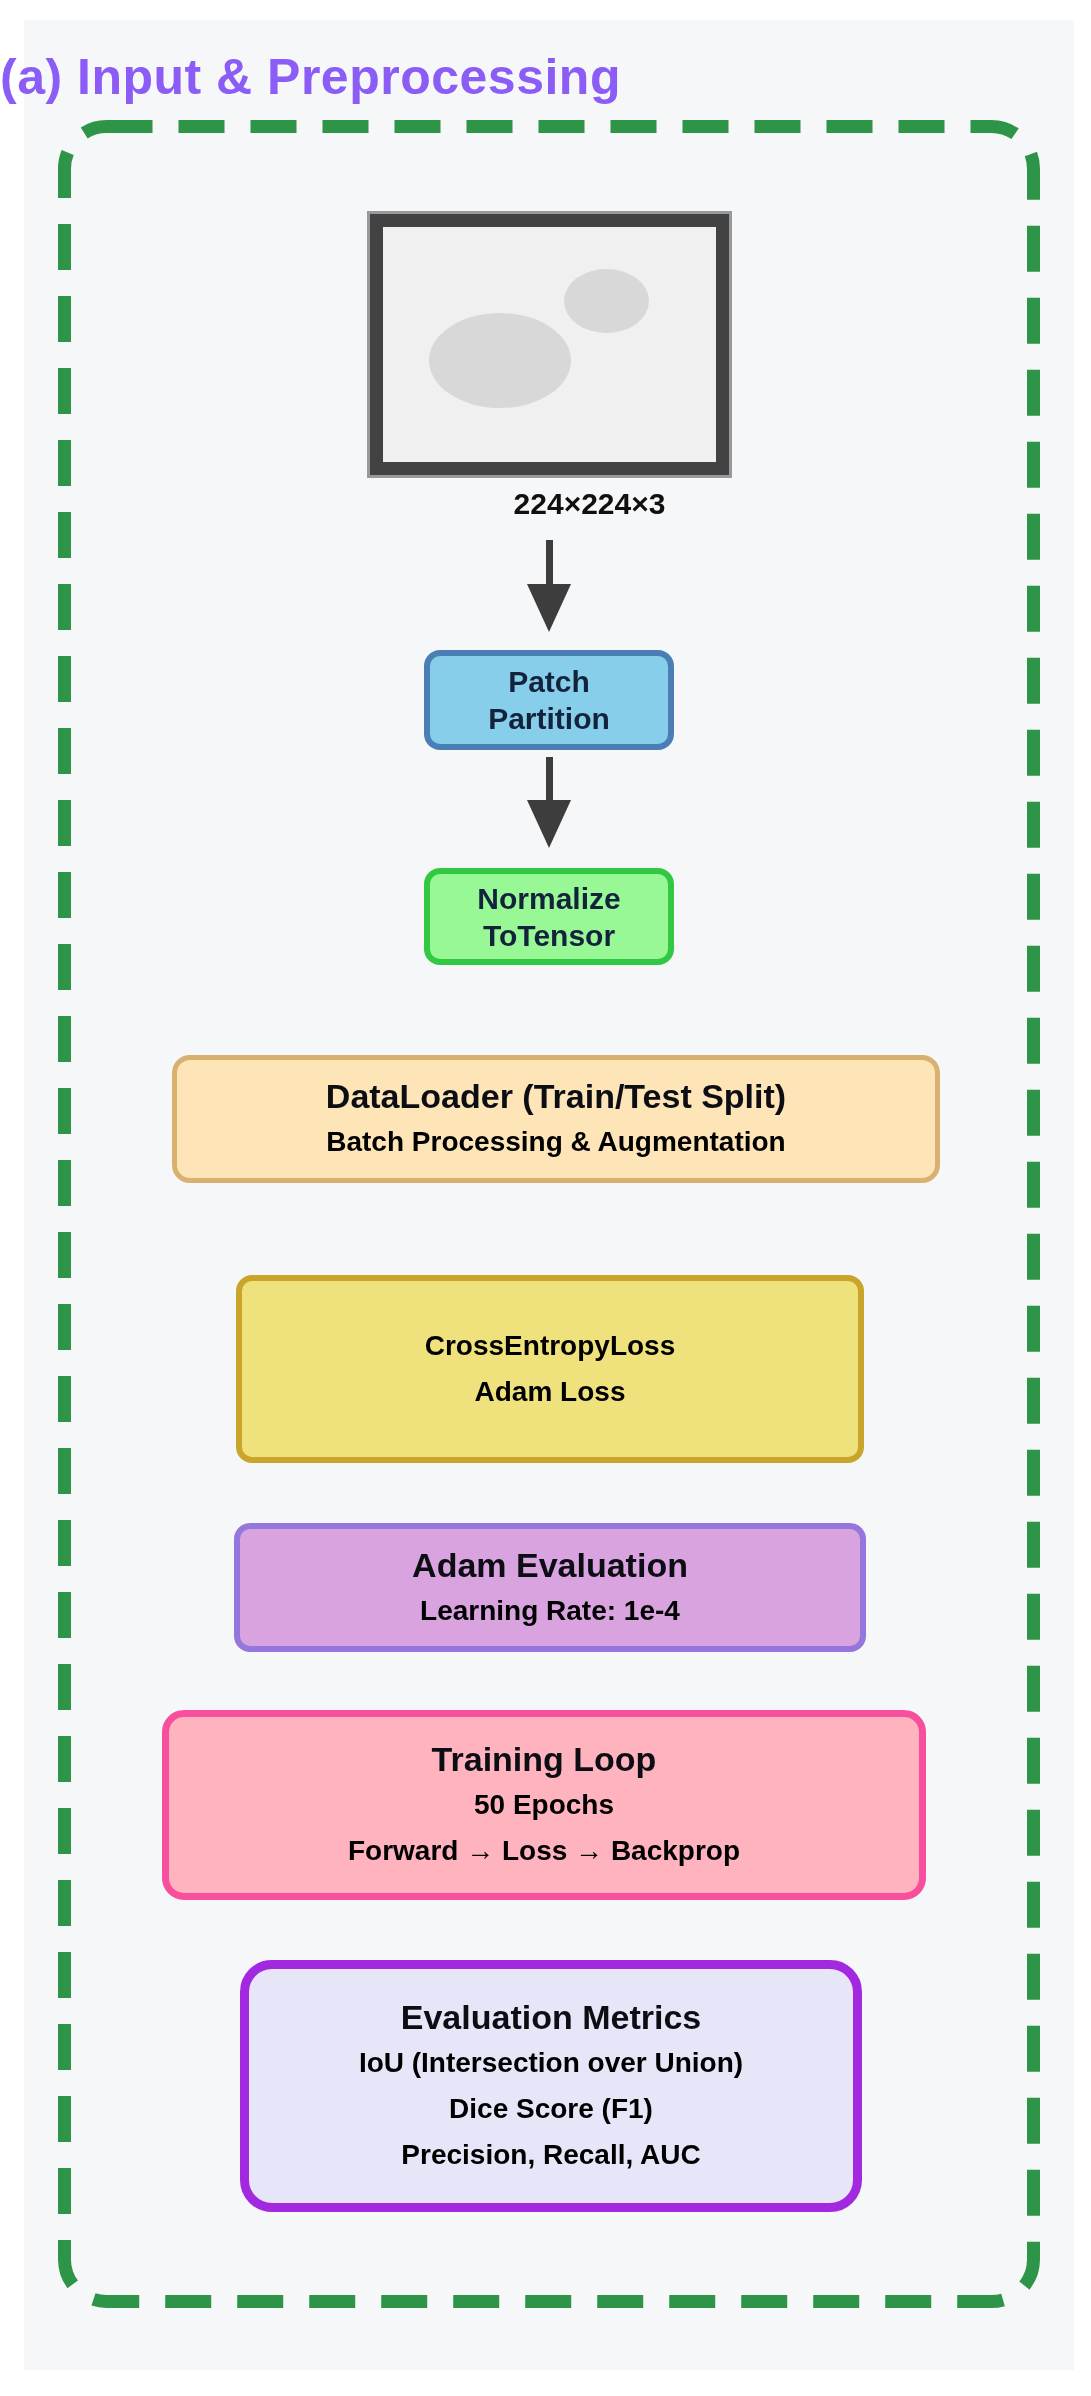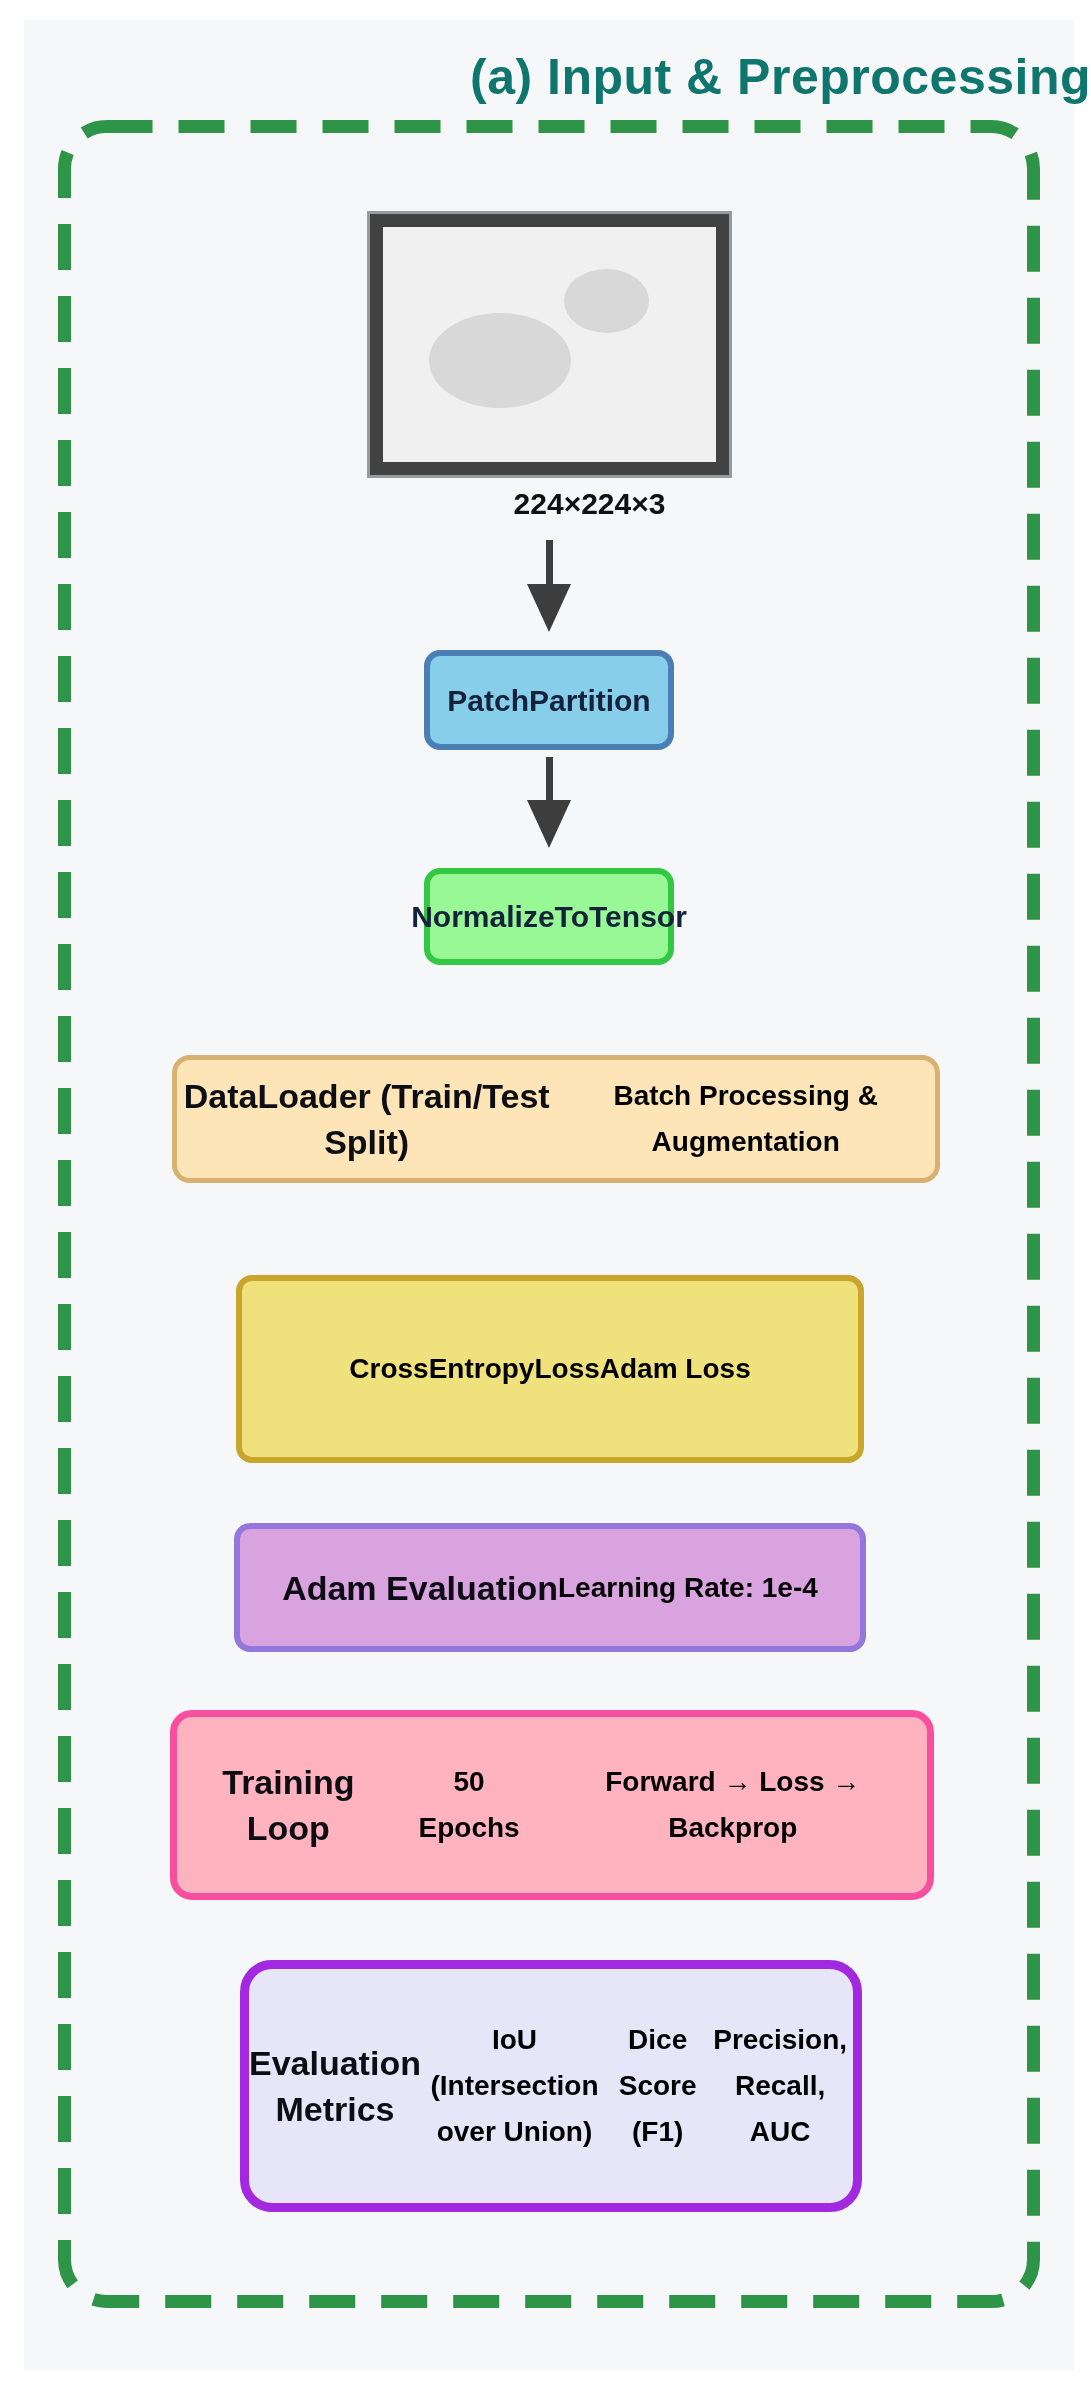--- a/index.html
+++ b/index.html
@@ -1,47 +1,47 @@
 <!DOCTYPE html>
 <html><head>
 <meta charset="utf-8">
 <style>
   html,body{margin:0;padding:0;background:#ffffff;}
   .stage{position:relative;width:1091px;height:2396px;background:#ffffff;overflow:hidden;
          font-family:"Liberation Sans", sans-serif;color:#111;}
   .panel{position:absolute;left:24px;top:20px;width:1050px;height:2350px;background:#f6f7f9;}
-  .fig-title{position:absolute;left:0;top:48px;width:1091px;text-align:right;
-             font-size:50px;font-weight:800;letter-spacing:0.5px;color:#0f766e;}
+  .fig-title{position:absolute;left:0;top:48px;width:1091px;text-align:left;
+             font-size:50px;font-weight:800;letter-spacing:0.5px;color:#8b5cf6;}
   .dash-svg{position:absolute;left:0;top:0;}
   
   .img-frame{position:absolute;left:370px;top:214px;width:359px;height:261px;box-sizing:border-box;
              border:13px solid #424242;background:#f0f0f0;box-shadow:0 0 0 3px #97999c;}
   .blob{position:absolute;border-radius:50%;background:#d8d8d8;}
   .blob.big{left:46px;top:86px;width:142px;height:95px;}
   .blob.small{left:181px;top:42px;width:85px;height:64px;}
   .img-label{position:absolute;left:0;top:487px;width:1091px;text-align:center;
              font-size:30px;font-weight:700;color:#101010;margin-left:44px;}
   
   .arrow{position:absolute;display:flex;flex-direction:column;align-items:center;}
   .arrow .shaft{width:7px;background:#3d3d3d;}
   .arrow .head{width:0;height:0;border-left:22px solid transparent;border-right:22px solid transparent;
                border-top:48px solid #3d3d3d;}
   
-  .node{position:absolute;box-sizing:border-box;display:flex;
-        align-items:center;justify-content:center;text-align:center;}
+  .node{position:absolute;box-sizing:border-box;display:flex;flex-direction:column;
+        align-items:center;justify-content:center;text-align:right;}
   .node .t{font-size:34px;font-weight:800;color:#0d0d14;line-height:46px;}
   .node .l{font-size:28px;font-weight:600;color:#000000;line-height:46px;}
   .node.small-node{border-width:6px;border-style:solid;border-radius:16px;}
   .node.small-node .t{font-size:30px;line-height:37px;color:#14233c;}
   #patch-box{left:424px;top:650px;width:250px;height:100px;}
   #normalize-box{left:424px;top:868px;width:250px;height:97px;}
   #dataloader-box{left:172px;top:1055px;width:768px;height:128px;border:5px solid;border-radius:18px;}
   #loss-box{left:236px;top:1275px;width:628px;height:188px;border:6px solid;border-radius:16px;}
   #adam-box{left:234px;top:1523px;width:632px;height:129px;border:6px solid;border-radius:16px;}
-  #training-box{left:170px;top:1710px;width:764px;height:190px;border:7px solid;border-radius:22px;}
+  #training-box{left:162px;top:1710px;width:764px;height:190px;border:7px solid;border-radius:22px;}
   #evaluation-box{left:240px;top:1960px;width:622px;height:252px;border:9px solid;border-radius:32px;}
 </style>
 </head>
 <body>
 
 <div class="stage">
 
   <div class="panel"></div>
 
   <div class="fig-title">(a) Input &amp; Preprocessing</div>

